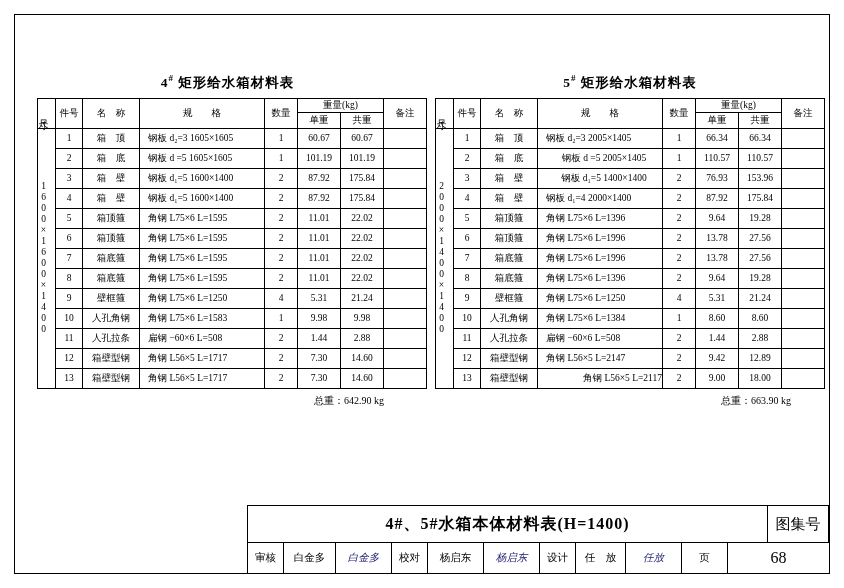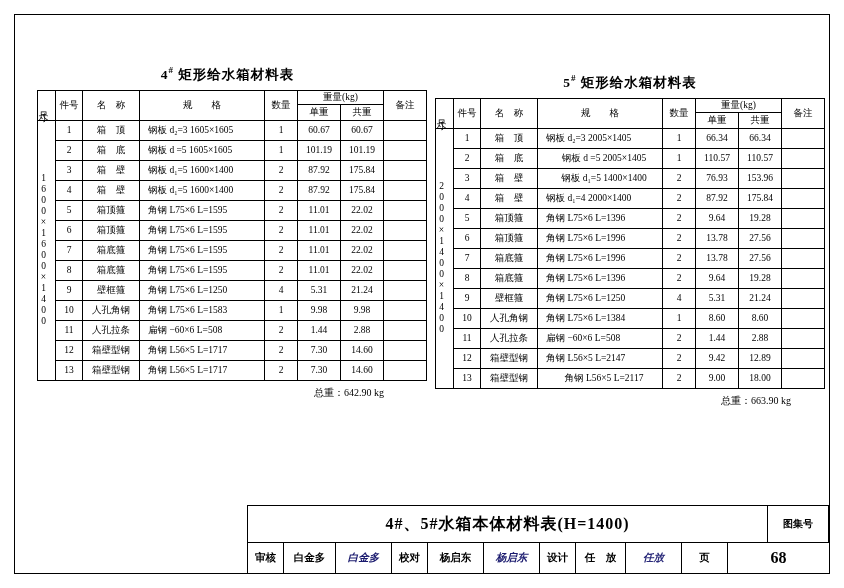--- a/index.html
+++ b/index.html
@@ -10,33 +10,33 @@
   .tbl-title sup{font-size:9px;font-weight:bold;vertical-align:super;}
 
   table.mat{border-collapse:collapse;font-size:9.5px;}
   table.mat td,table.mat th{border:1px solid #000;text-align:center;vertical-align:middle;padding:0;font-weight:normal;}
 
   .vert{writing-mode:vertical-rl;text-orientation:upright;letter-spacing:1px;font-size:9.5px;line-height:1;}
 
   .blk{position:absolute;}
 
   
-  #left-block{left:22px;top:50px;width:381px;}
+  #left-block{left:22px;top:58px;width:381px;}
   #right-block{left:420px;top:58px;width:390px;}
 
   .total{font-size:10px;text-align:right;margin-top:5px;padding-right:34px;}
 
   
   .titlebar{position:absolute;left:232px;top:490px;width:582px;height:68px;border-top:1.5px solid #000;border-left:1.5px solid #000;box-sizing:border-box;}
   .tb-row1{display:flex;height:36px;border-bottom:1.2px solid #000;}
   .tb-main{flex:1;display:flex;align-items:center;justify-content:center;font-size:16px;font-weight:bold;letter-spacing:1px;border-right:1.2px solid #000;}
-  .tb-cell{display:flex;align-items:center;justify-content:center;font-size:10px;font-weight:bold;}
+  .tb-cell{display:flex;align-items:center;justify-content:center;font-size:15px;}
   .tb-drawno{width:60px;border-right:1.2px solid #000;}
   .tb-code{width:86px;font-size:13px;font-weight:bold;}
-  .tb-row2{display:flex;height:30px;font-weight:bold;}
+  .tb-row2{display:flex;height:30px;}
   .tb-row2 .c{display:flex;align-items:center;justify-content:center;border-right:1.2px solid #000;font-size:10.5px;height:100%;box-sizing:border-box;}
   .sig{font-family:"Liberation Serif",serif;font-style:italic;font-size:12px;color:#1a1a6e;}
   .sig2{font-style:italic;font-size:12.5px;color:#2a2a7a;}
   .mini{font-size:10px;}
 </style>
 </head>
 <body>
 
 <div class="page">
 
@@ -314,21 +314,21 @@
             <td>箱壁型钢</td>
             <td style="text-align:left;padding-left:8px">角钢 L56×5   L=2147</td>
             <td>2</td>
             <td>9.42</td>
             <td>12.89</td>
             <td></td>
           </tr>
           <tr>
             <td style="height:19px">13</td>
             <td>箱壁型钢</td>
-            <td style="text-align:center;padding-left:8px">角钢 L56×5   L=2117</td>
+            <td style="text-align:right;padding-left:8px">角钢 L56×5   L=2117</td>
             <td>2</td>
             <td>9.00</td>
             <td>18.00</td>
             <td></td>
           </tr>
         </tbody>
       </table>
     <div class="total">总重：663.90 kg</div>
   </div>
 

